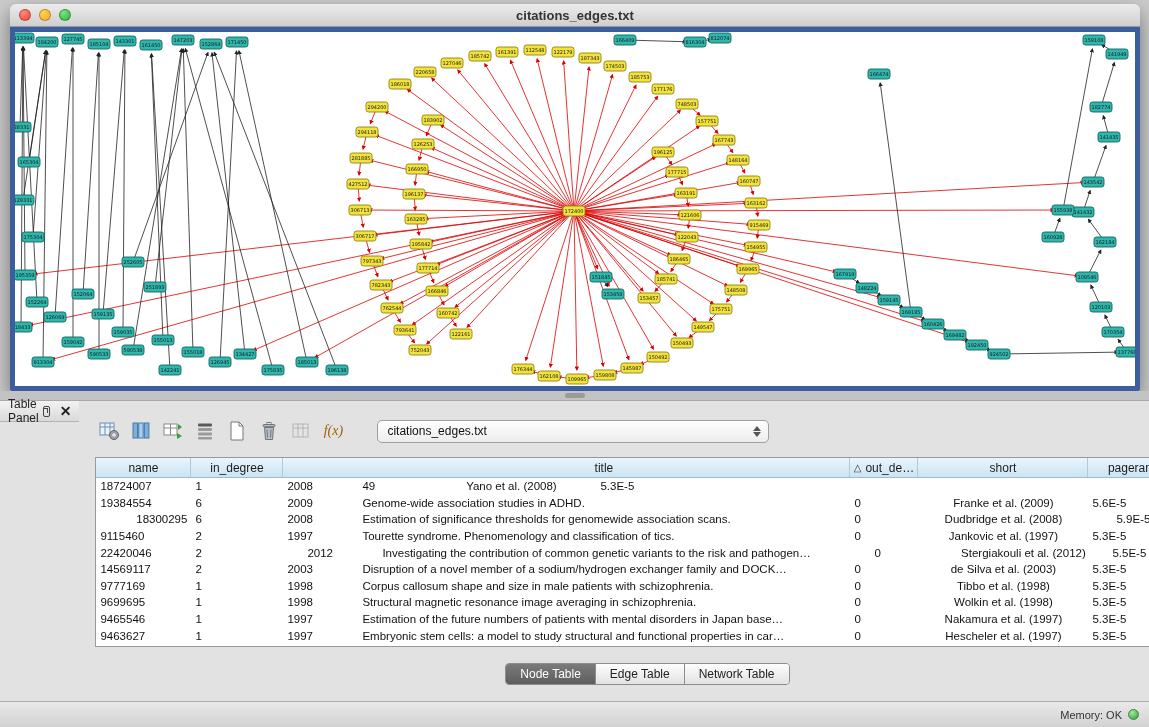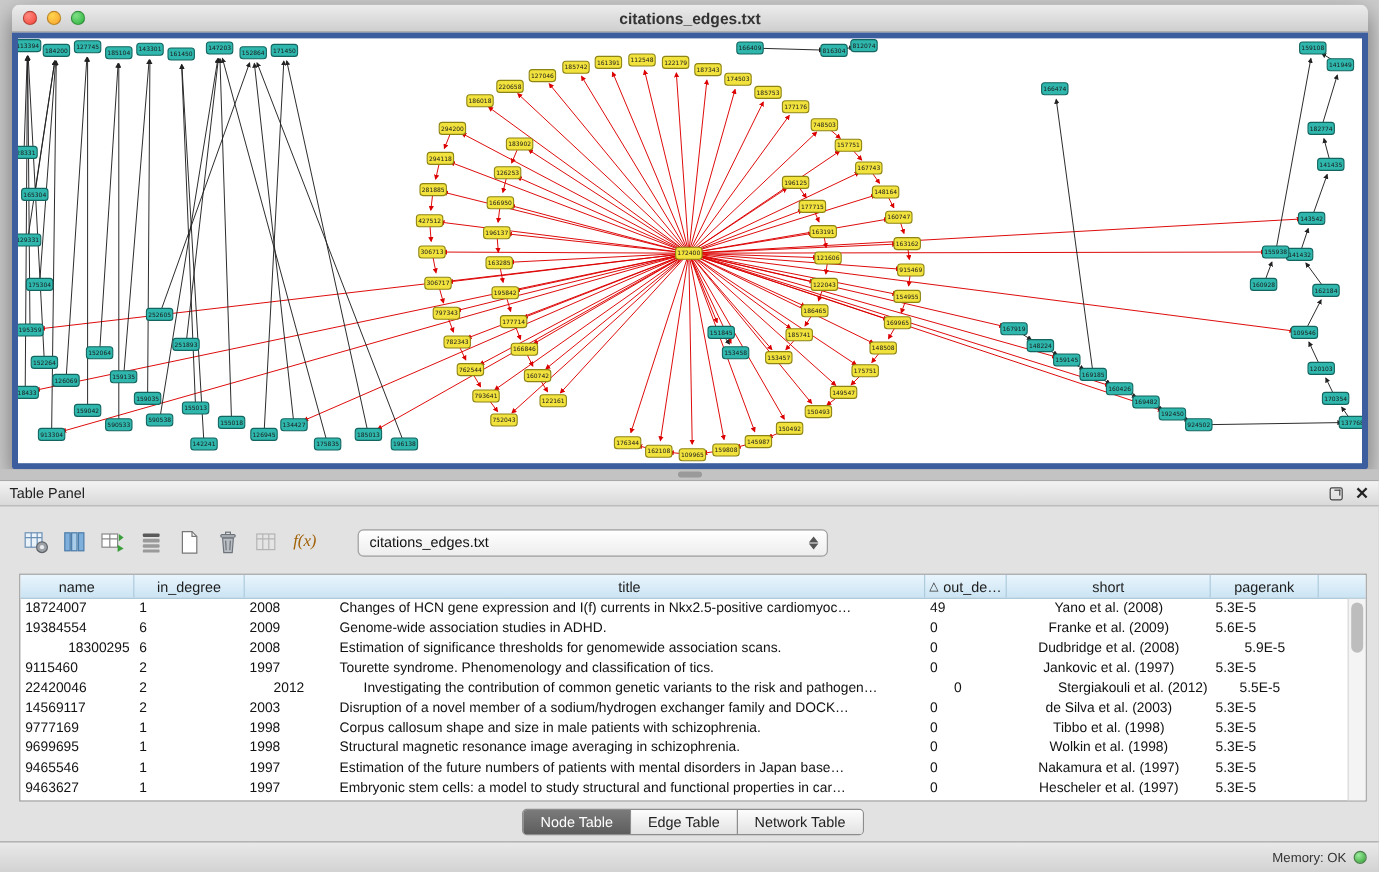--- a/index.html
+++ b/index.html
@@ -52,21 +52,21 @@
   }
   .divider .grip {
     position:absolute; left:50%; top:2px; width:20px; height:5px; margin-left:-10px;
     border-radius:3px; background:#9a9a9a; cursor:row-resize;
   }
 
   
   .table-panel {
     position:absolute; left:0; top:400px; width:1149px; height:301px;
     background:#e2e2e2; border-top:1px solid #a8a8a8;
-    display:flex; flex-direction:column;
+    display:flex; flex-direction:row;
   }
   .panel-titlebar {
     height:21px; flex:0 0 21px;
     background:linear-gradient(#f3f3f3,#d9d9d9);
     border-bottom:1px solid #b3b3b3;
     display:flex; align-items:center; padding:0 8px;
     font-size:12px; color:#222;
   }
   .panel-titlebar .spacer { flex:1; }
   .float-icon {
@@ -938,21 +938,20 @@
           </div>
           <div class="th" style="width: 90px;">
             <span>pagerank</span>
           </div>
         </div>
       <div class="tbody" id="tbody">
           <div class="tr">
             <div class="td" style="width: 95px;">18724007</div>
             <div class="td" style="width: 92px;">1</div>
             <div class="td" style="width: 75px;">2008</div>
-            <div class="td" style="width: 492px;">Changes of HCN gene expression and I(f) currents in Nkx2.5-positive cardiomyoc…</div>
             <div class="td" style="width: 68px;">49</div>
             <div class="td c-center" style="width: 170px;">Yano et al. (2008)</div>
             <div class="td" style="width: 90px;">5.3E-5</div>
           </div>
           <div class="tr">
             <div class="td" style="width: 95px;">19384554</div>
             <div class="td" style="width: 92px;">6</div>
             <div class="td" style="width: 75px;">2009</div>
             <div class="td" style="width: 492px;">Genome-wide association studies in ADHD.</div>
             <div class="td" style="width: 68px;">0</div>

